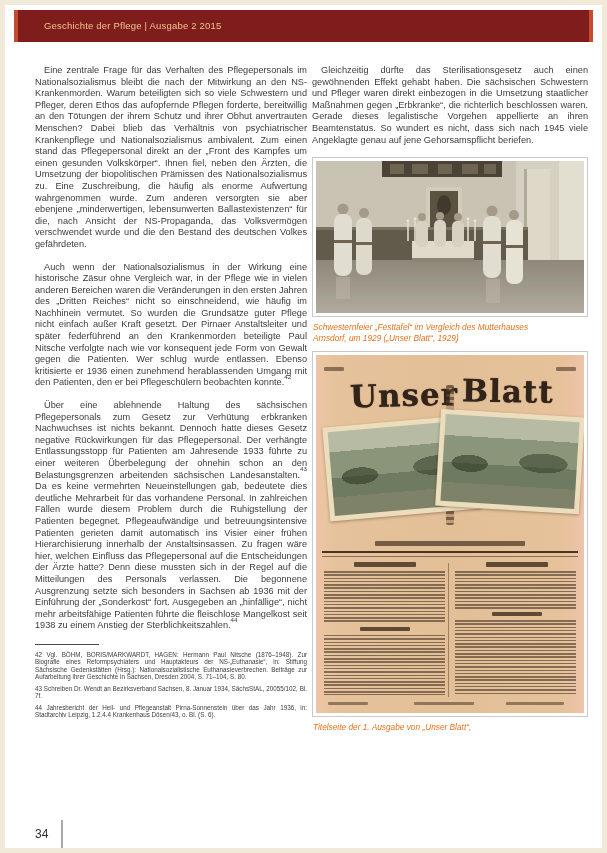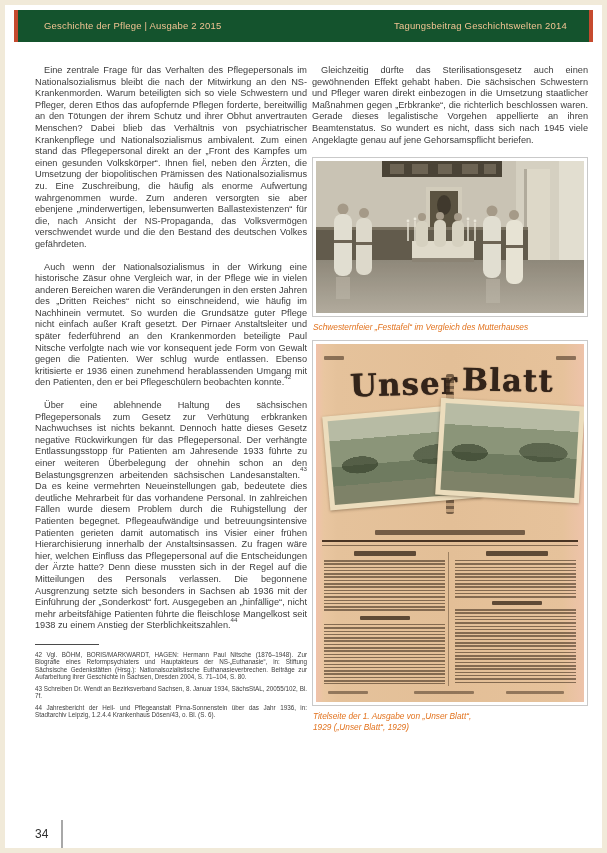--- a/index.html
+++ b/index.html
@@ -4,21 +4,21 @@
 <style>
   html,body{margin:0;padding:0;background:#e9e2d2;}
   .page{
     position:relative;width:607px;height:853px;box-sizing:border-box;
     background:#ffffff;border:5px solid #f1ead9;overflow:hidden;
     font-family:"Liberation Sans","DejaVu Sans",sans-serif;color:#3a3a3a;
   }
   
   .header-bar{
     position:absolute;left:9px;top:5px;width:579px;height:32px;box-sizing:border-box;
-    background:#14532d;border-left:4px solid #c64a2e;border-right:4px solid #c64a2e;
+    background:#7f1d1d;border-left:4px solid #c64a2e;border-right:4px solid #c64a2e;
   }
   .header-bar .h-left{
     position:absolute;left:26px;top:0;line-height:32px;font-size:9.5px;
     color:#f2c493;letter-spacing:.2px;
   }
   .header-bar .h-right{
     position:absolute;right:22px;top:0;line-height:32px;font-size:9.5px;
     color:#f2c493;letter-spacing:.2px;
   }
   
@@ -97,21 +97,20 @@
   .footer-divider{position:absolute;left:56px;top:815px;width:2px;height:30px;background:#a8a8a8;}
   .footer-text{position:absolute;left:74px;top:822px;font-size:9.5px;letter-spacing:.6px;color:#2e2e2e;}
 </style>
 </head>
 <body>
 
 <div class="page">
 
   <div class="header-bar">
     <span class="h-left">Geschichte der Pflege | Ausgabe 2 2015</span>
-    <span class="h-right">Tagungsbeitrag Geschichtswelten 2014</span>
   </div>
 
   <div class="col col-left">
     <p>Eine zentrale Frage für das Verhalten des Pflegepersonals im Nationalsozialismus bleibt die nach der Mitwirkung an den NS-Krankenmorden. Warum beteiligten sich so viele Schwestern und Pfleger, deren Ethos das aufopfernde Pflegen forderte, bereitwillig an den Tötungen der ihrem Schutz und ihrer Obhut anvertrauten Menschen? Dabei blieb das Verhältnis von psychiatrischer Krankenpflege und Nationalsozialismus ambivalent. Zum einen stand das Pflegepersonal direkt an der „Front des Kampfes um einen gesunden Volkskörper“. Ihnen fiel, neben den Ärzten, die Umsetzung der biopolitischen Prämissen des Nationalsozialismus zu. Eine Zuschreibung, die häufig als enorme Aufwertung wahrgenommen wurde. Zum anderen versorgten sie aber ebenjene „minderwertigen, lebensunwerten Ballastexistenzen“ für die, nach Ansicht der NS-Propaganda, das Volksvermögen verschwendet wurde und die den Bestand des deutschen Volkes gefährdeten.</p>
     <p><span>Auch wenn der Nationalsozialismus in der Wirkung eine historische Zäsur ohne Vergleich war, in der Pflege wie in vielen anderen Bereichen waren die Veränderungen in den ersten Jahren des „Dritten Reiches“ nicht so einschneidend, wie häufig im Nachhinein vermutet. So wurden die Grundsätze guter Pflege nicht einfach außer Kraft gesetzt. Der Pirnaer Anstaltsleiter und später federführend an den Krankenmorden beteiligte Paul Nitsche verfolgte nach wie vor konsequent jede Form von Gewalt gegen die Patienten. Wer schlug wurde entlassen. Ebenso kritisierte er 1936 einen zunehmend herablassenden Umgang mit den Patienten, den er bei Pflegeschülern beobachten konnte.</span><sup>42</sup></p>
     <p><span>Über eine ablehnende Haltung des sächsischen Pflegepersonals zum Gesetz zur Verhütung erbkranken Nachwuchses ist nichts bekannt. Dennoch hatte dieses Gesetz negative Rückwirkungen für das Pflegepersonal. Der verhängte Entlassungsstopp für Patienten am Jahresende 1933 führte zu einer weiteren Überbelegung der ohnehin schon an den Belastungsgrenzen arbeitenden sächsischen Landesanstalten.</span><sup>43</sup><span> Da es keine vermehrten Neueinstellungen gab, bedeutete dies deutliche Mehrarbeit für das vorhandene Personal. In zahlreichen Fällen wurde diesem Problem durch die Ruhigstellung der Patienten begegnet. Pflegeaufwändige und betreuungsintensive Patienten gerieten damit automatisch ins Visier einer frühen Hierarchisierung innerhalb der Anstaltsinsassen. Zu fragen wäre hier, welchen Einfluss das Pflegepersonal auf die Entscheidungen der Ärzte hatte? Denn diese mussten sich in der Regel auf die Mitteilungen des Personals verlassen. Die begonnene Ausgrenzung setzte sich besonders in Sachsen ab 1936 mit der Einführung der „Sonderkost“ fort. Ausgegeben an „hinfällige“, nicht mehr arbeitsfähige Patienten führte die fleischlose Mangelkost seit 1938 zu einem Anstieg der Sterblichkeitszahlen.</span><sup>44</sup></p>
     <div class="fn-sep"></div>
     <div class="footnote">42 Vgl. BÖHM, BORIS/MARKWARDT, HAGEN: Hermann Paul Nitsche (1876–1948). Zur Biografie eines Reformpsychiaters und Hauptakteurs der NS-„Euthanasie“, in: Stiftung Sächsische Gedenkstätten (Hrsg.): Nationalsozialistische Euthanasieverbrechen. Beiträge zur Aufarbeitung ihrer Geschichte in Sachsen, Dresden 2004, S. 71–104, S. 80.</div>
     <div class="footnote">43 Schreiben Dr. Wendt an Bezirksverband Sachsen, 8. Januar 1934, SächsStAL, 20055/102, Bl. 7f.</div>
     <div class="footnote">44 Jahresbericht der Heil- und Pflegeanstalt Pirna-Sonnenstein über das Jahr 1936, in: Stadtarchiv Leipzig, 1.2.4.4 Krankenhaus Dösen/43, o. Bl. (S. 6).</div>
@@ -173,20 +172,21 @@
         <circle cx="198" cy="54" r="5" fill="#a89d8c"></circle>
         <rect x="190" y="59" width="17" height="64" rx="7" fill="#efecdf"></rect>
         <rect x="190" y="84" width="17" height="3" fill="#6b6254"></rect>
         <rect x="20" y="116" width="14" height="22" fill="#c4beb1" opacity=".5"></rect>
         <rect x="170" y="118" width="14" height="24" fill="#c4beb1" opacity=".5"></rect>
         <rect x="0" y="0" width="268" height="152" fill="#8a7a5e" opacity=".08"></rect>
       </svg>
     </div>
     <div class="caption">
       <div>Schwesternfeier „Festtafel“ im Vergleich des Mutterhauses</div>
+      <div>Arnsdorf, um 1929 („Unser Blatt“, 1929)</div>
     </div>
 
     <div class="figure-frame">
       <div class="paper">
         <div class="corner-mark cm-left"></div>
         <div class="corner-mark cm-right"></div>
         <div class="masthead">
           <span class="mw mw-left">Unser</span>
           <span class="mw mw-right">Blatt</span>
         </div>
@@ -209,20 +209,19 @@
         <div class="sim" style="left:139px;top:216px;width:121px;height:38px;"></div>
         <div class="np-hdr" style="left:176px;top:257px;width:50px;height:4px;"></div>
         <div class="sim" style="left:139px;top:265px;width:121px;height:75px;"></div>
         <div class="np-bottom-mark" style="left:12px;top:347px;width:40px;"></div>
         <div class="np-bottom-mark" style="left:98px;top:347px;width:60px;"></div>
         <div class="np-bottom-mark" style="left:190px;top:347px;width:58px;"></div>
       </div>
     </div>
     <div class="caption">
       <div>Titelseite der 1. Ausgabe von „Unser Blatt“,</div>
-      <div>1929 („Unser Blatt“, 1929)</div>
     </div>
   </div>
 
   <div class="footer-pagenum">34</div>
   <div class="footer-divider"></div>
 
 </div>
 
 </body></html>

